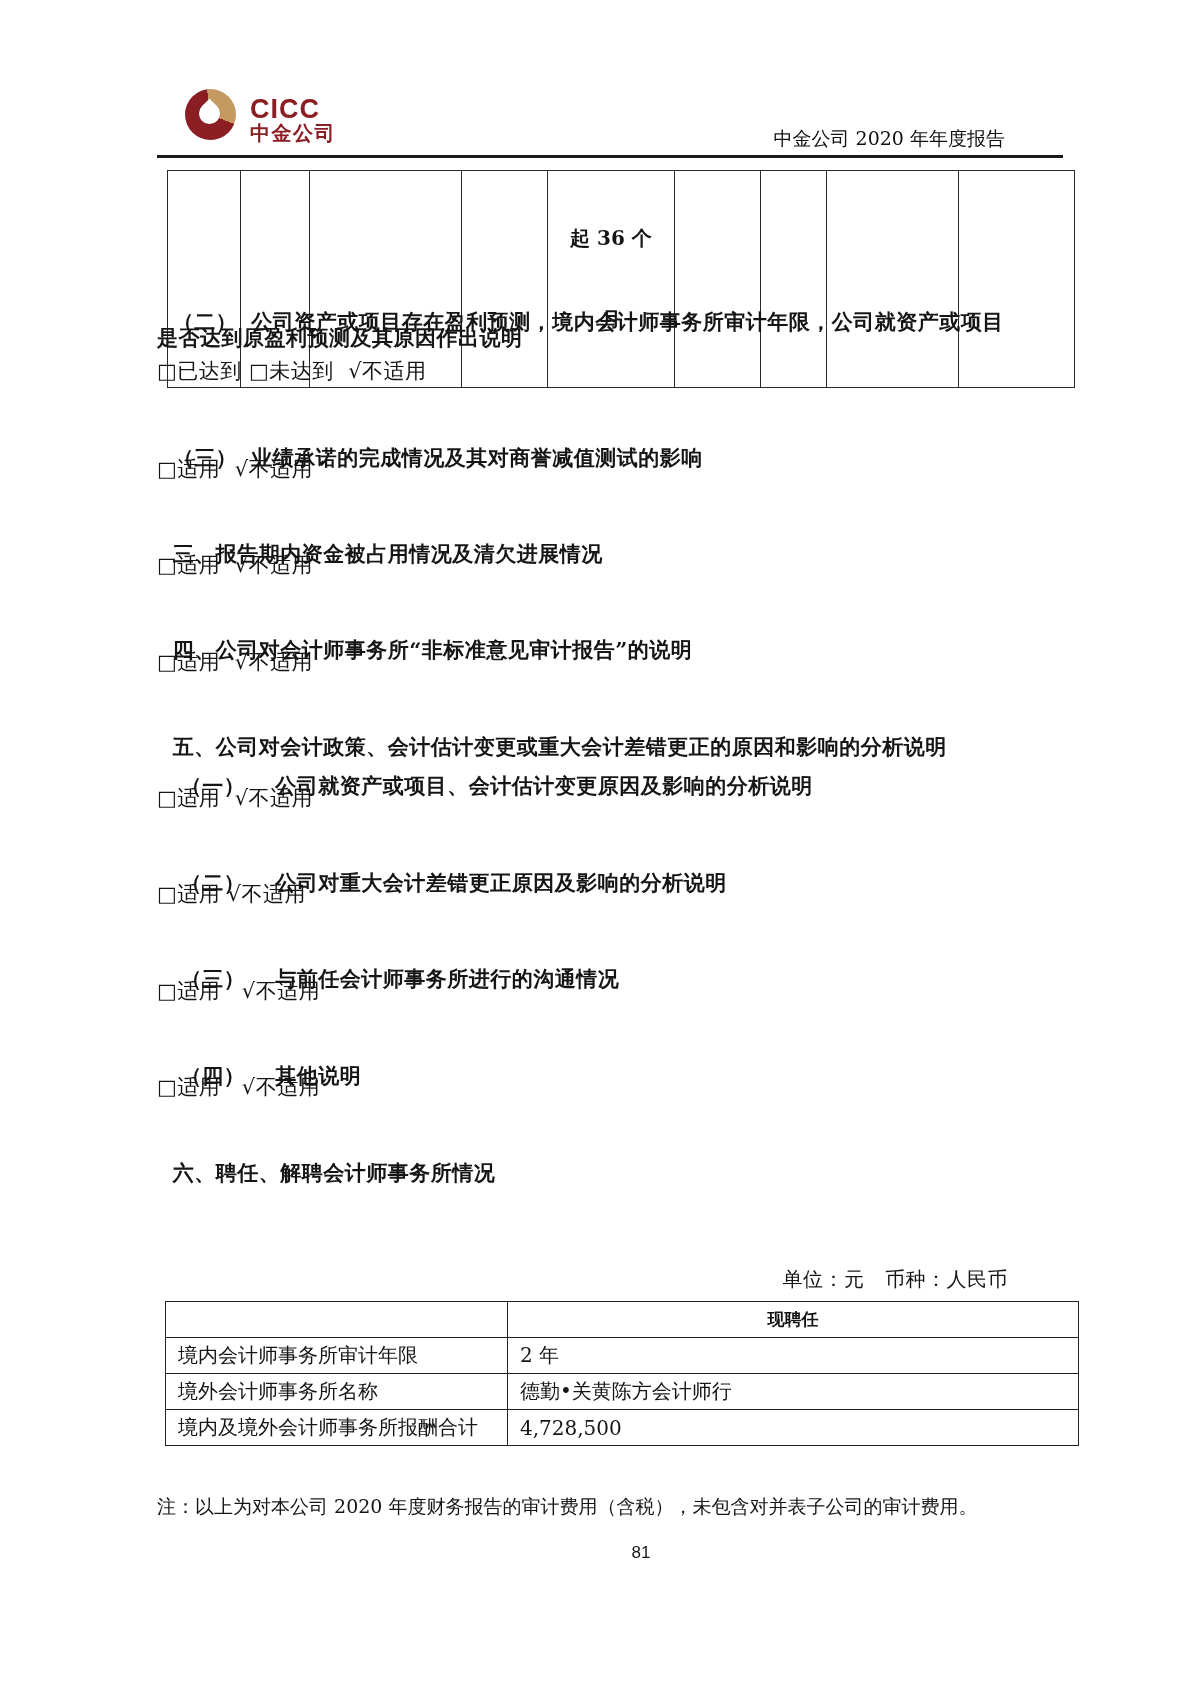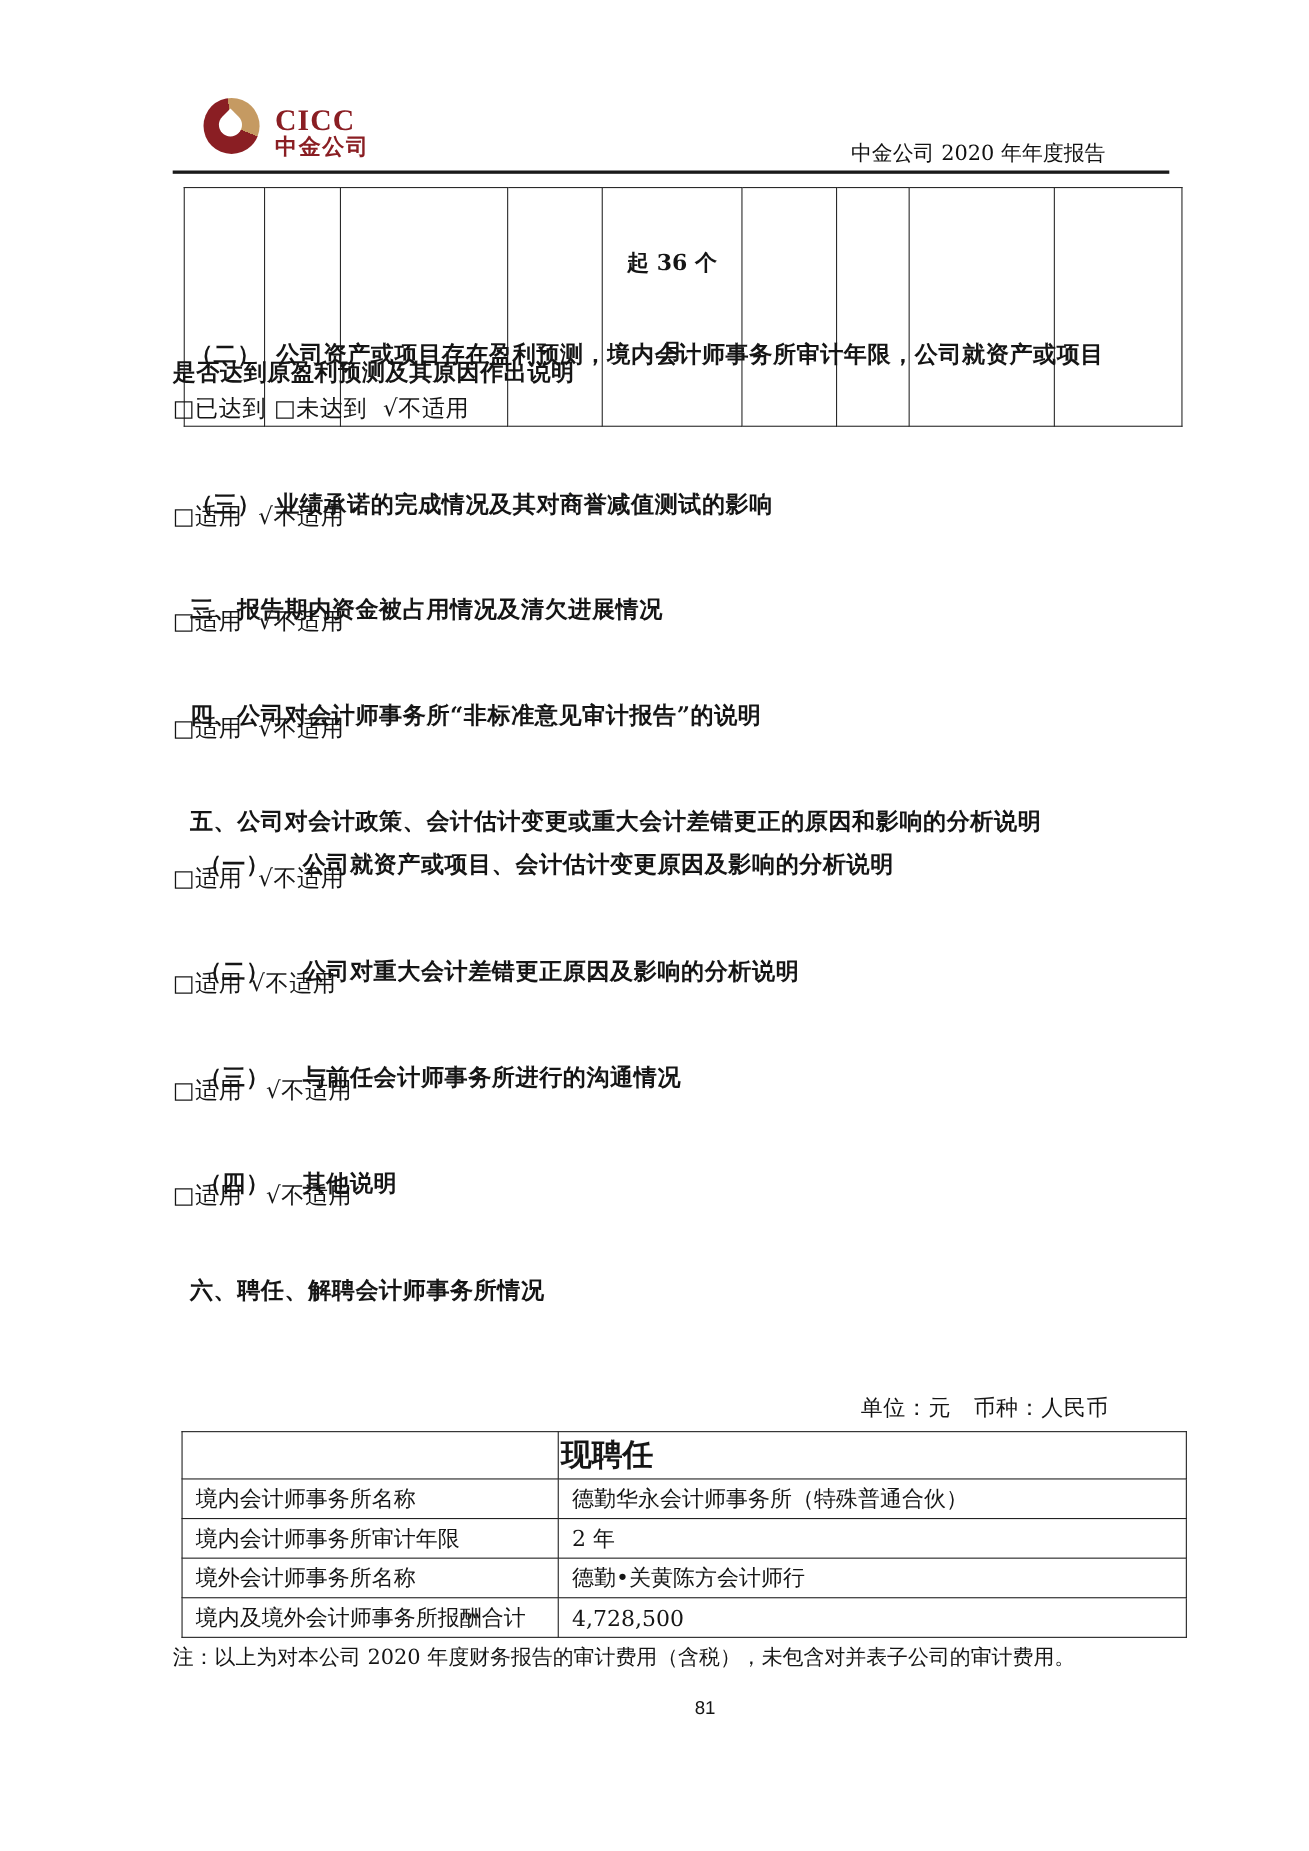--- a/index.html
+++ b/index.html
@@ -19,40 +19,40 @@
   
   .logo-mark{
     position:absolute;left:185px;top:89px;width:51px;height:51px;border-radius:50%;
     background:conic-gradient(from -8deg,#c59a62 0deg 120deg,#8a1e23 120deg 360deg);
   }
   .logo-mark::after{
     content:"";position:absolute;left:14px;top:14px;width:21px;height:21px;
     background:#fff;border-radius:0 50% 50% 50%;transform:rotate(45deg);
   }
   .logo-acronym{position:absolute;left:250px;top:94px;font-size:27px;font-weight:bold;
-    color:#8a1e23;font-family:Liberation Serif, serif;letter-spacing:1px;}
+    color:#8a1e23;font-family:Liberation Sans, sans-serif;letter-spacing:1px;}
   .logo-name{position:absolute;left:250px;top:120px;font-size:20px;font-weight:bold;
     color:#8a1e23;letter-spacing:1.5px;}
   .report-title{position:absolute;right:185px;top:126px;font-size:19px;color:#101010;white-space:pre;}
   .header-rule{position:absolute;left:157px;top:155px;width:906px;height:3px;background:#1a1a1a;}
 
   
   table{border-collapse:collapse;}
   .frag{position:absolute;left:167px;top:170px;width:907px;table-layout:fixed;}
   .frag td{border:1.6px solid #2a2a2a;height:62px;padding:0;}
   .frag td.c{font-size:20px;text-align:center;vertical-align:middle;line-height:27px;white-space:pre;font-weight:bold;}
 
   
   .unit{position:absolute;right:182px;top:1266px;font-size:20px;white-space:pre;letter-spacing:0.5px;}
 
   
   .aud{position:absolute;left:165px;top:1301px;width:913px;table-layout:fixed;}
   .aud td,.aud th{border:1.8px solid #222;font-size:20px;height:31px;
     padding:2px 2px 2px 12px;text-align:left;vertical-align:middle;white-space:pre;}
-  .aud th{font-weight:bold;padding-left:2px;font-size:28px;}
+  .aud th{font-weight:bold;text-align:center;padding-left:2px;font-size:17px;}
 
   .note{position:absolute;left:157px;top:1494px;font-size:19px;white-space:pre;}
   .pageno{position:absolute;left:0;top:1543px;width:1190px;text-align:center;
     font-size:17px;font-family:"Liberation Sans","DejaVu Sans",sans-serif;padding-left:46px;}
 </style>
 </head>
 <body>
 
 <div>
   <div class="logo-mark"></div>
@@ -147,24 +147,20 @@
   <colgroup>
       <col style="width:342px">
       <col style="width:571px">
     </colgroup>
   <tbody>
       <tr>
     <th></th>
     <th>现聘任</th>
   </tr>
   <tr>
-    <td>境内会计师事务所名称</td>
-    <td>德勤华永会计师事务所（特殊普通合伙）</td>
-  </tr>
-  <tr>
     <td>境内会计师事务所审计年限</td>
     <td>2 年</td>
   </tr>
   <tr>
     <td>境外会计师事务所名称</td>
     <td>德勤•关黄陈方会计师行</td>
   </tr>
   <tr>
     <td>境内及境外会计师事务所报酬合计</td>
     <td>4,728,500</td>

